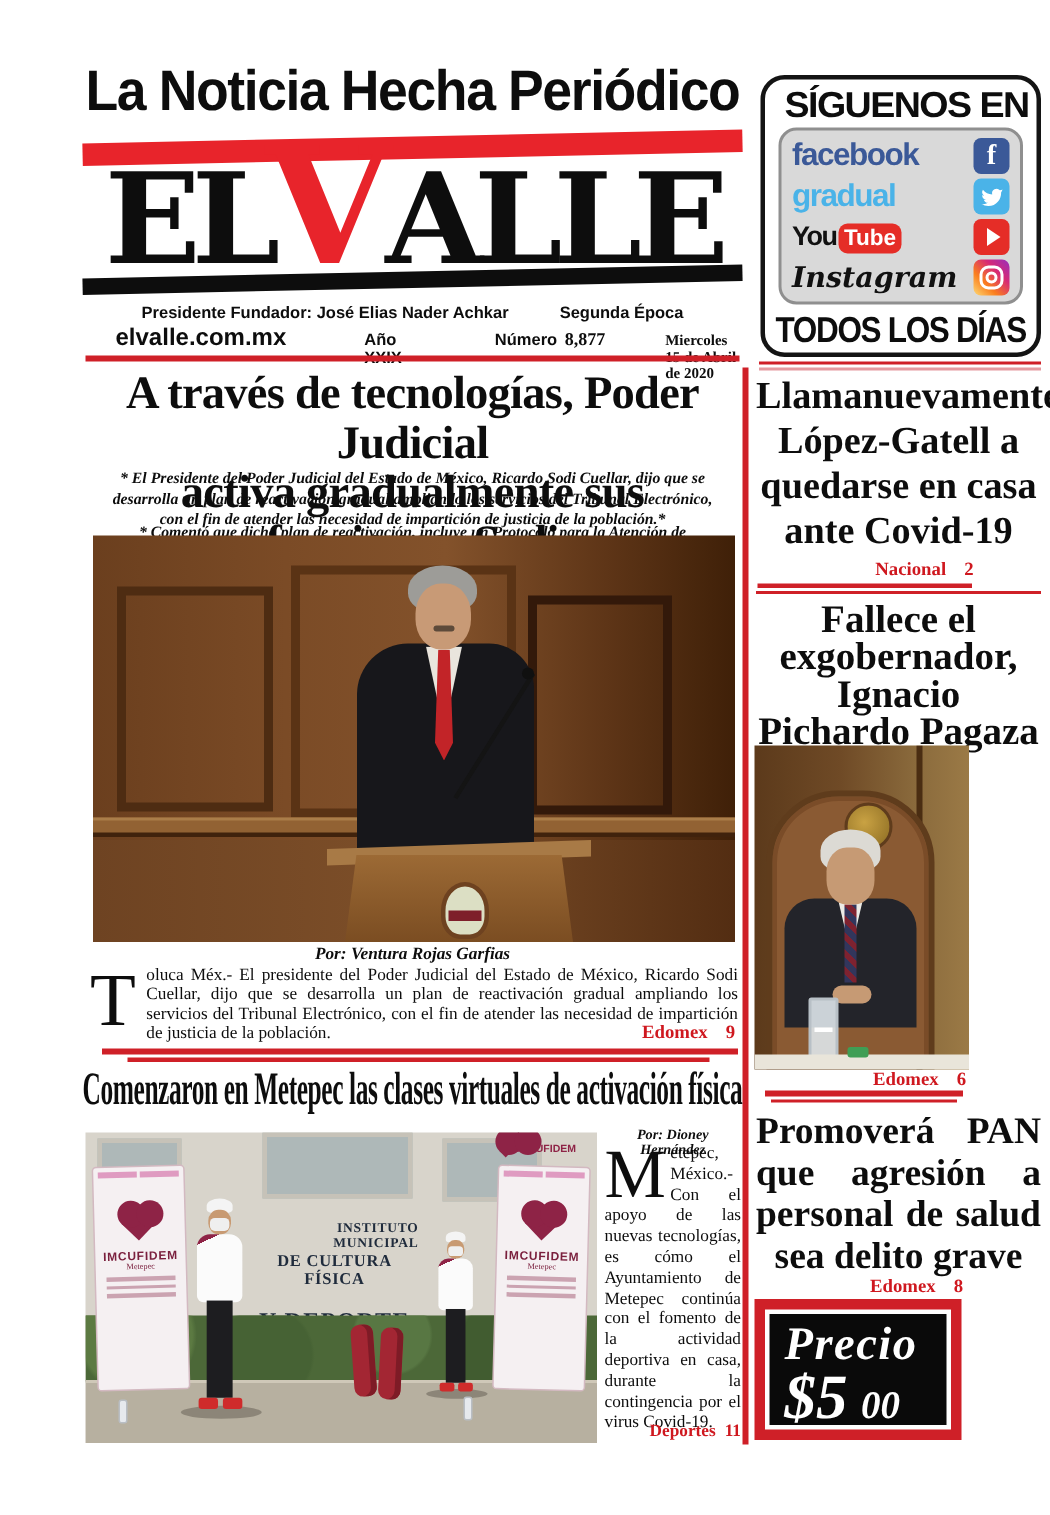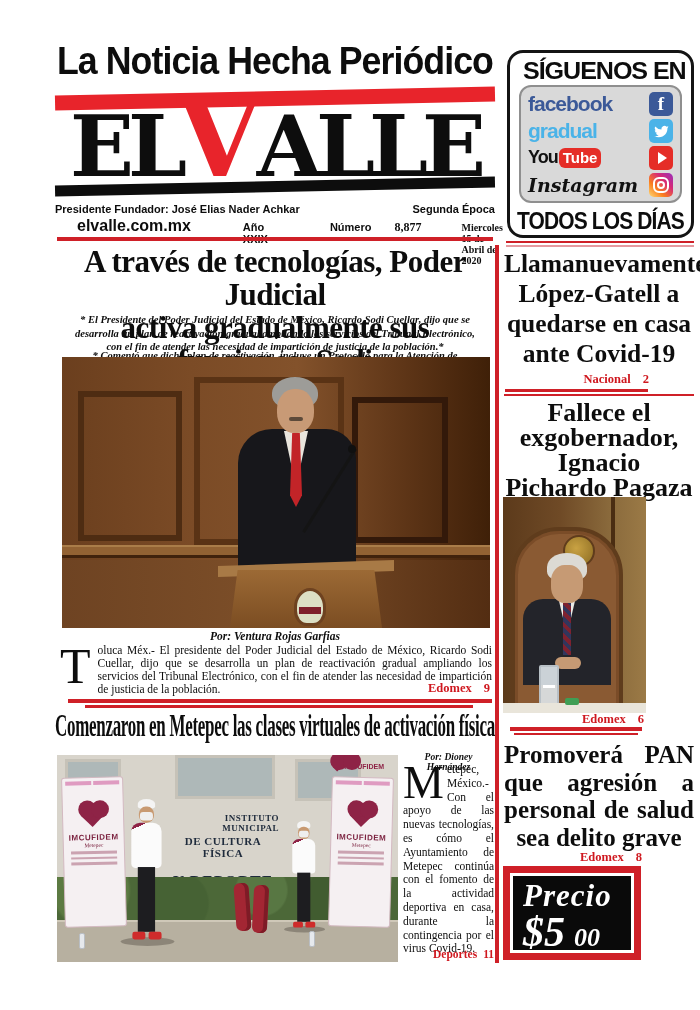--- a/index.html
+++ b/index.html
@@ -14,28 +14,28 @@
   .tagline-wrap .fitline { font-family:"Liberation Sans", sans-serif; font-weight:bold; font-size:38px; letter-spacing:-1px; }
 
   .logo { left:55px; top:84px; width:440px; height:118px; }
   .logo-redbar { position:absolute; left:0; top:7px; width:100%; height:15px; background:#e8242b; transform:rotate(-1.2deg); }
   .logo-blackbar { position:absolute; left:0; top:97px; width:100%; height:11px; background:#0d0d0d; transform:rotate(-1.2deg); }
   .logo-text { position:absolute; left:0; top:0; width:100%; text-align:center; line-height:108px;
                font-family:"DejaVu Serif", serif; font-weight:bold; }
   .logo-el, .logo-alle { font-size:84px; letter-spacing:-6px; color:#0d0d0d; position:relative; z-index:2; }
   .logo-v { font-size:108px; color:#e8242b; position:relative; z-index:3; margin:0 -4px; }
 
-  .founder-row { left:55px; top:203px; width:440px; display:flex; justify-content:space-between; gap:34px;
+  .founder-row { left:55px; top:203px; width:440px; display:flex; justify-content:center; gap:34px;
                  font-family:"Liberation Sans", sans-serif; font-weight:bold; font-size:11px; }
   .info-row { left:55px; top:217px; width:440px; display:flex; align-items:baseline;
               font-family:"Liberation Sans", sans-serif; font-weight:bold; }
   .info-web { font-size:16px; margin-left:22px; }
   .info-year { font-size:11px; margin-left:52px; }
   .info-num { font-size:11px; margin-left:62px; }
-  .info-numval { font-size:12px; margin-left:23px; font-family:"Liberation Serif", serif; }
+  .info-numval { font-size:12px; margin-left:5px; font-family:"Liberation Serif", serif; }
   .info-date { font-size:10px; margin-left:40px; font-family:"Liberation Serif", serif; }
 
   .rule-masthead { left:57px; top:237px; width:436px; height:4px; background:#cf2028; }
   .rule-right-a { left:506px; top:241px; width:188px; height:2px; background:#cf2028; }
   .rule-right-b { left:506px; top:245px; width:188px; height:2px; background:#e59aa0; }
   .divider-v { left:495px; top:245px; width:4px; height:718px; background:#cf2028; }
 
   
   .social { left:507px; top:50px; width:187px; height:188px; background:#fff;
             border:3px solid #141414; border-radius:16px; }

